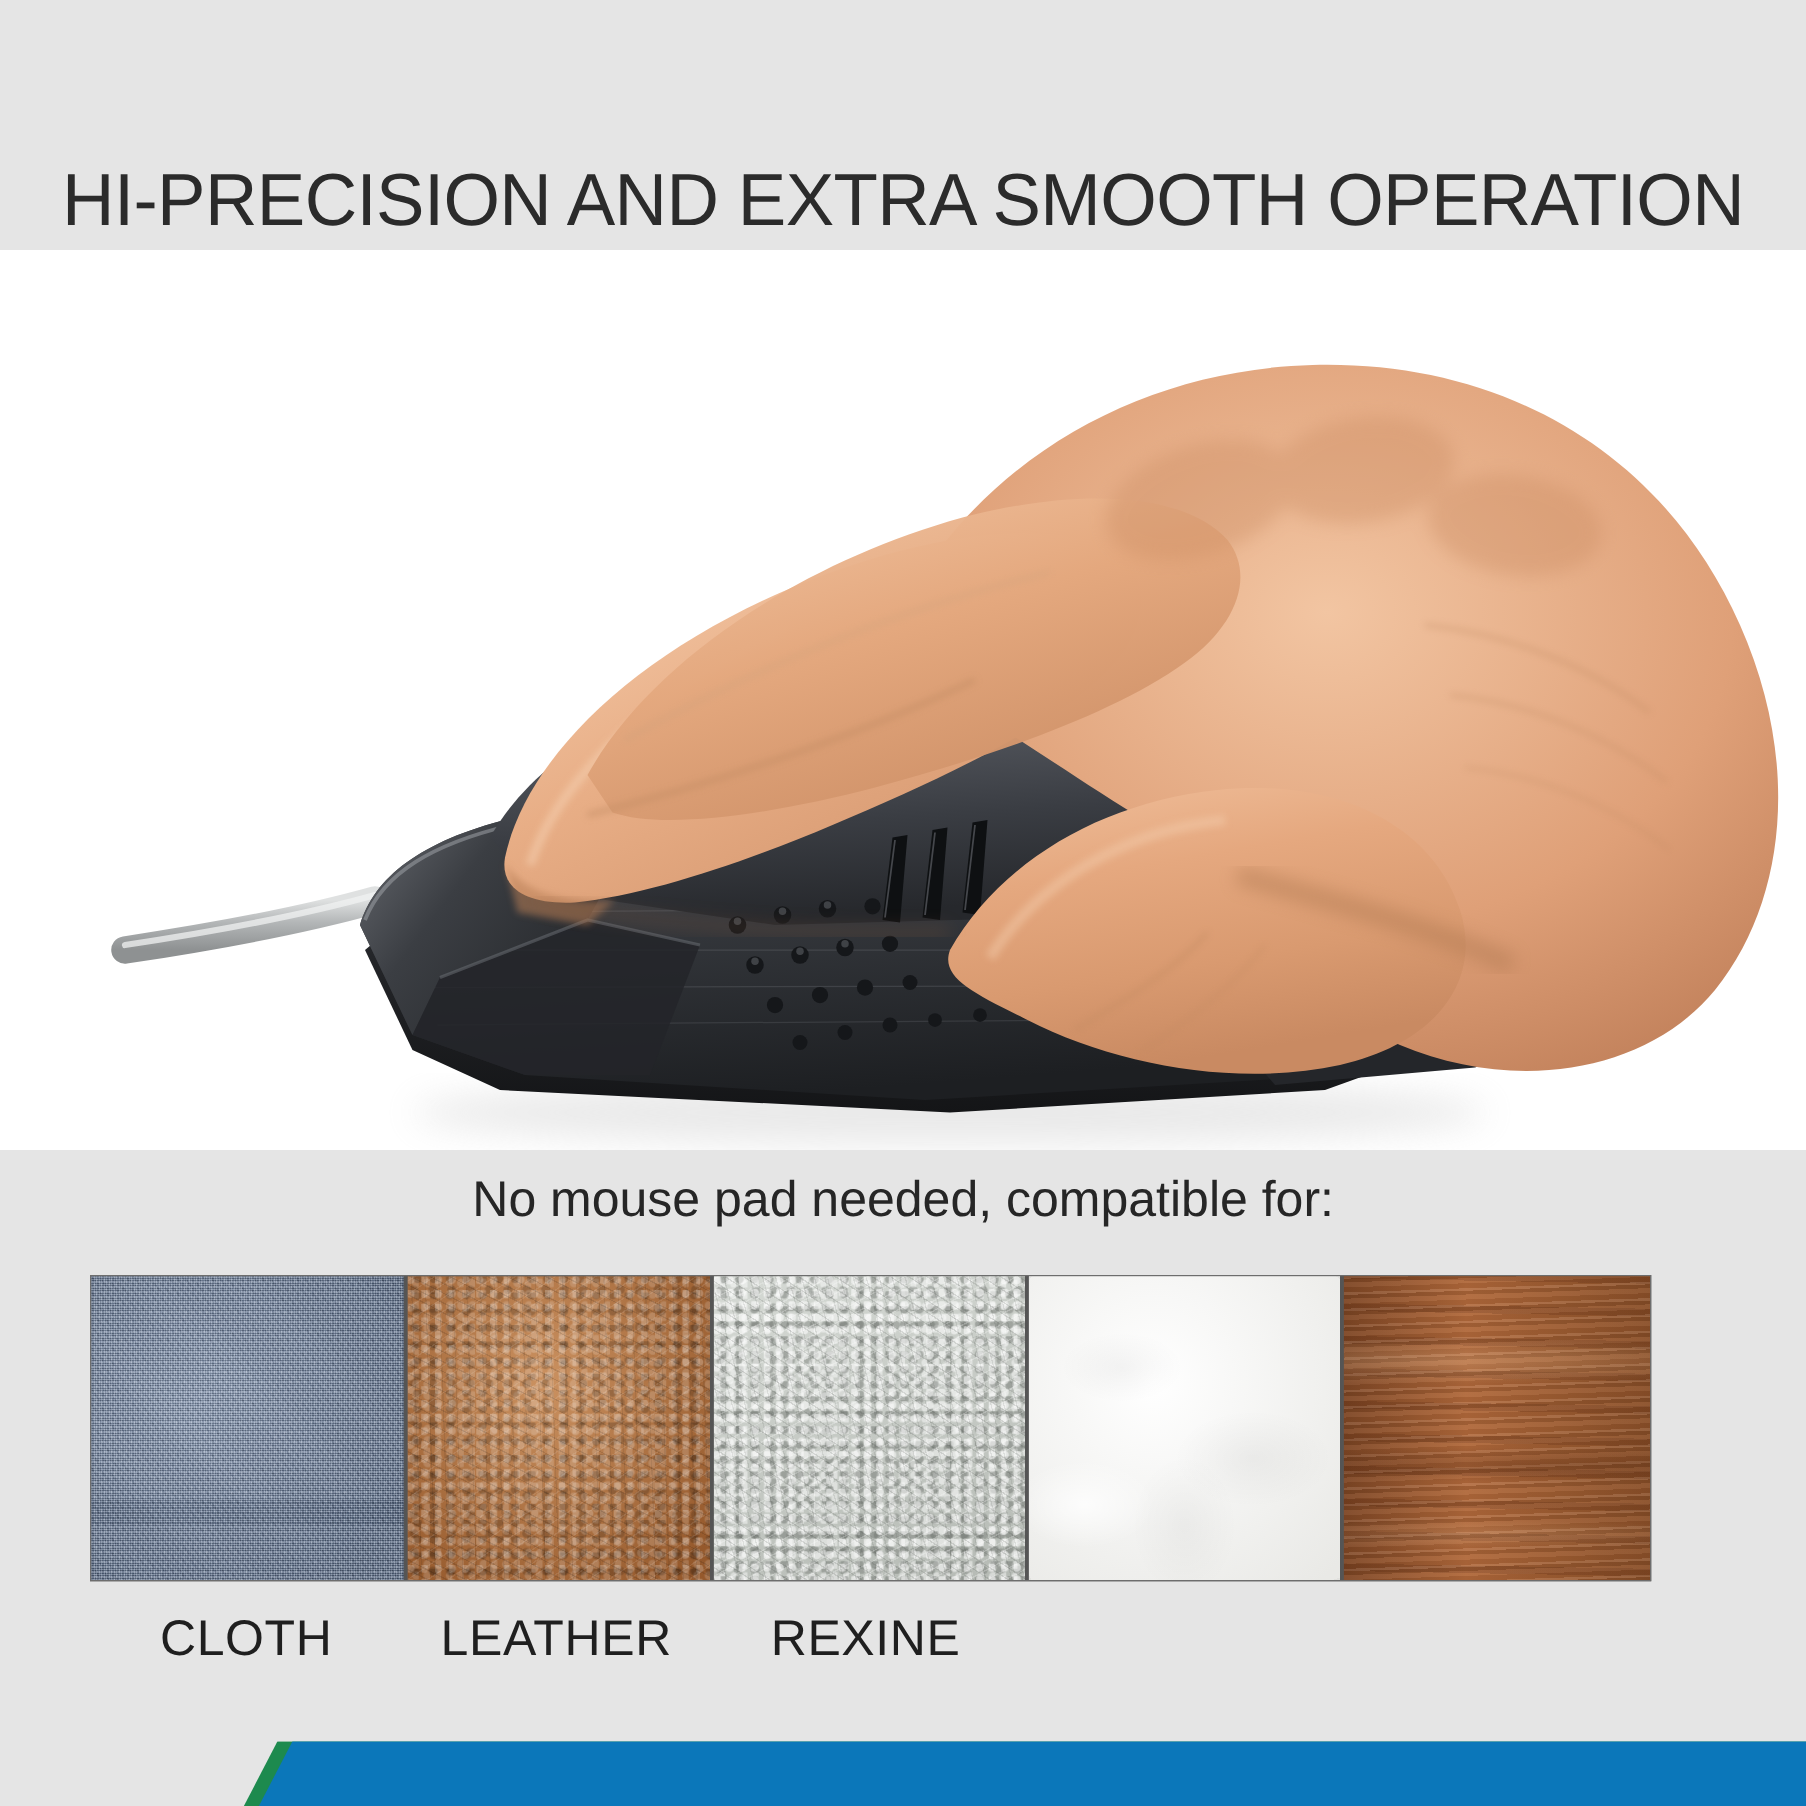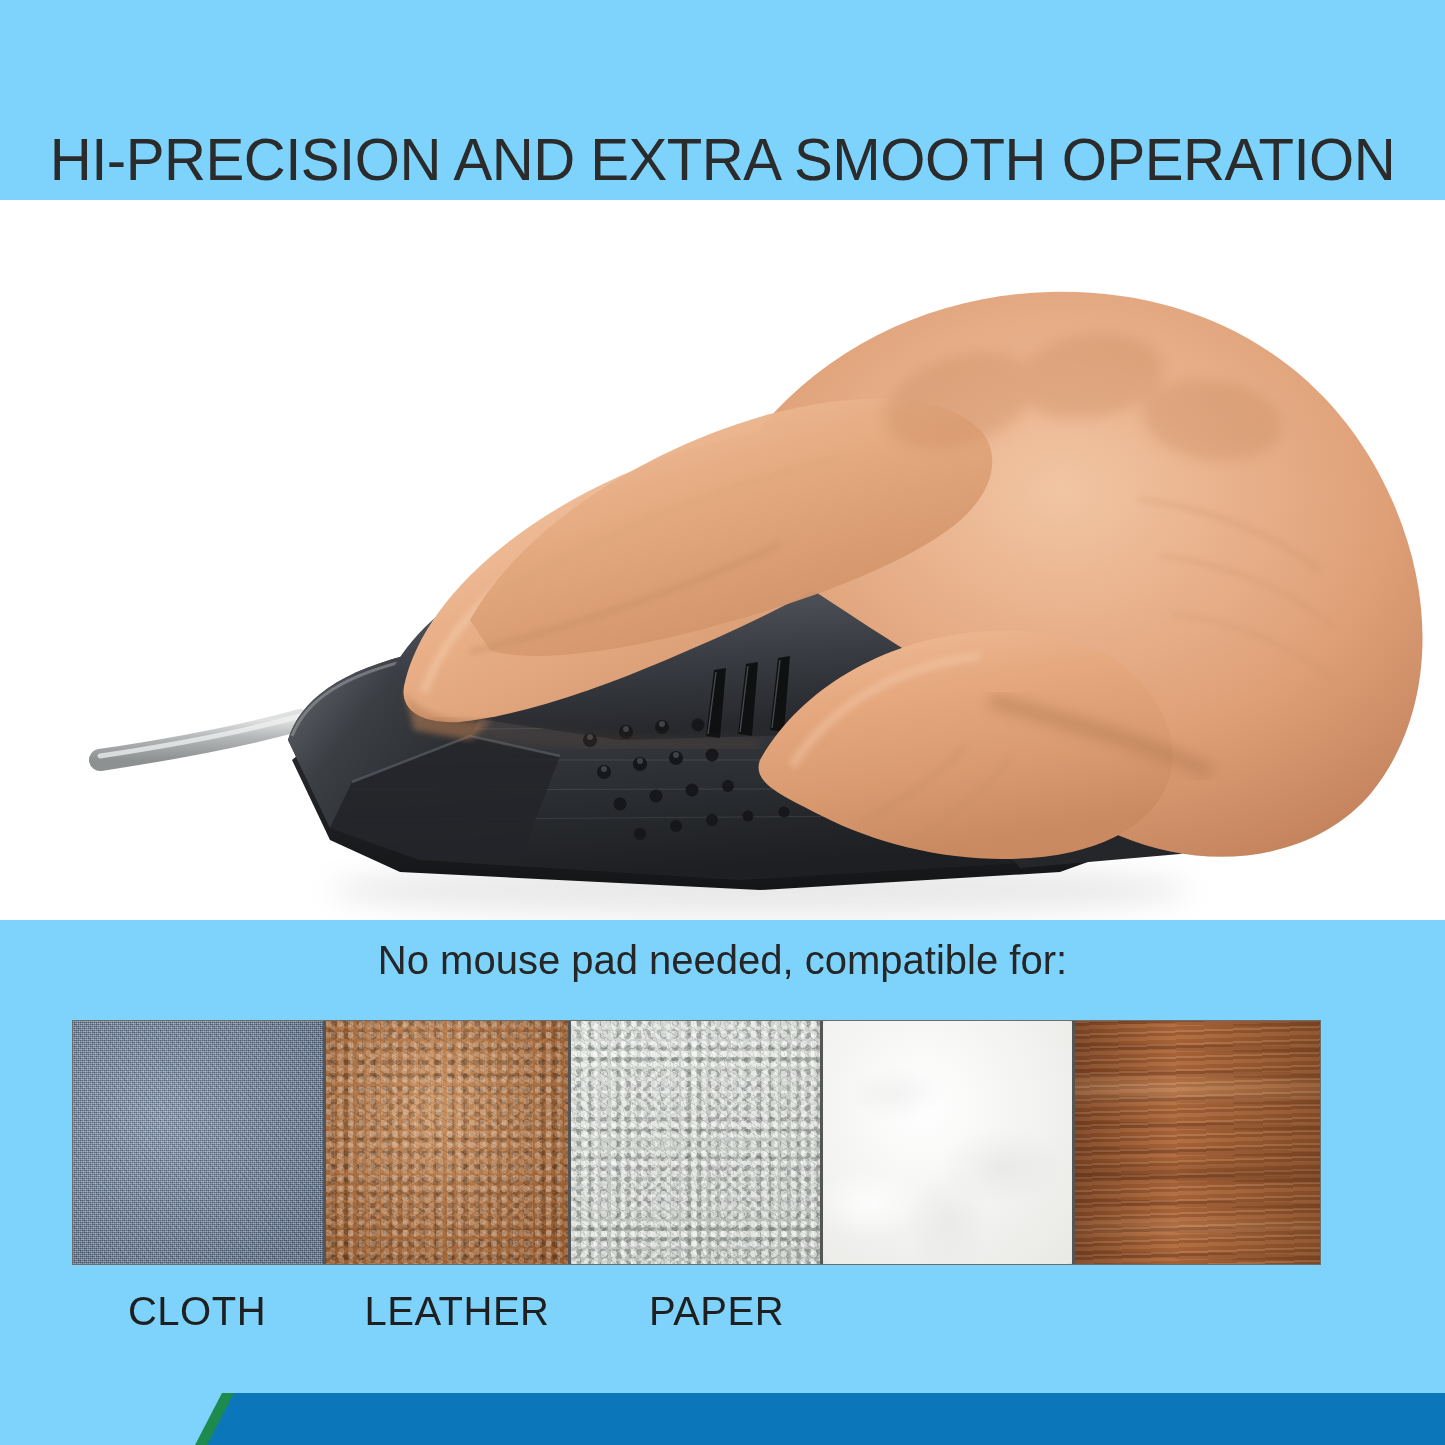--- a/index.html
+++ b/index.html
@@ -3,21 +3,21 @@
 <meta charset="utf-8">
 <style>
   html,body{margin:0;padding:0;}
   body{
     width:1445px;height:1445px;
     background:#ffffff;
     font-family:"Liberation Sans", sans-serif;
     overflow:hidden;
     position:relative;
   }
-  .stage{position:absolute;inset:0;background:#7dd3fc;}
+  .stage{position:absolute;inset:0;background:#e5e5e5;}
 
   
   .headline{
     position:absolute;left:0;right:0;top:126px;
     text-align:center;
     font-size:59px;
     letter-spacing:-0.5px;
     font-weight:400;
     color:#2b2b2b;
     white-space:nowrap;
@@ -160,21 +160,21 @@
     content:"";position:absolute;inset:0;
     background-image:
       radial-gradient(ellipse 420px 26px at 30% 28%, rgba(255,220,180,.20), transparent 70%),
       radial-gradient(ellipse 380px 20px at 60% 62%, rgba(60,25,8,.22), transparent 70%),
       radial-gradient(ellipse 300px 16px at 45% 85%, rgba(255,220,180,.14), transparent 70%);
   }
 
   
   .labels{
     position:absolute;left:72px;top:1285px;width:1249px;height:52px;
-    display:flex;gap:14px;
+    display:flex;gap:2px;
   }
   .label{
     display:flex;align-items:center;justify-content:center;
     font-size:40px;font-weight:400;color:#1f1f1f;
     letter-spacing:0.5px;
     white-space:nowrap;
   }
   .lb-cloth{flex:0 0 250px;}
   .lb-leather{flex:0 0 242px;text-align:right;}
   .lb-rexine{flex:0 0 249px;}
@@ -432,21 +432,21 @@
       <div class="tex-paper"></div>
     </div>
     <div class="swatch sw-wooden">
       <div class="tex-wooden"></div>
     </div>
   </div>
 
   <div class="labels">
     <div class="label lb-cloth">CLOTH</div>
     <div class="label lb-leather">LEATHER</div>
-    <div class="label lb-paper">PAPER</div>
+    <div class="label lb-paper">REXINE</div>
   </div>
 
   <div class="accent-bar">
     <svg viewBox="0 0 1445 52" preserveAspectRatio="none">
       <polygon points="195,52 222,0 1445,0 1445,52" fill="#1d8a4e"></polygon>
       <polygon points="207,52 234,0 1445,0 1445,52" fill="#0b77ba"></polygon>
     </svg>
   </div>
 
 </div>

